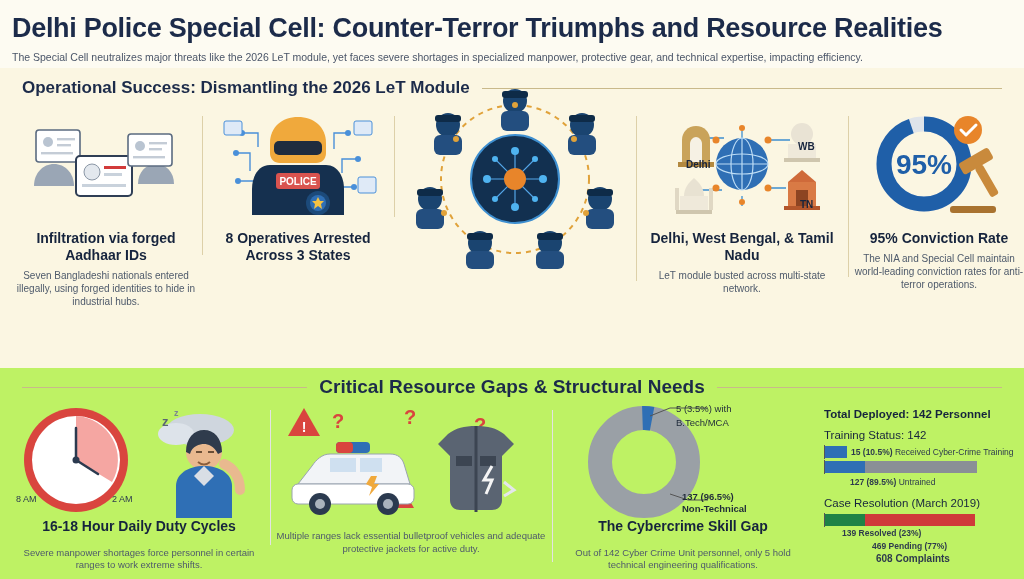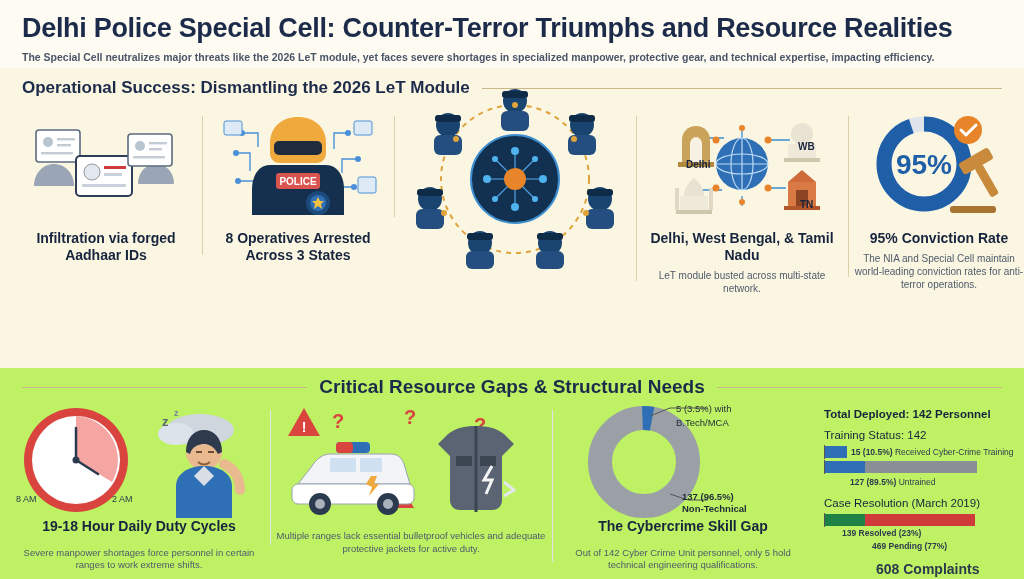--- a/index.html
+++ b/index.html
@@ -6,27 +6,27 @@
   body {
     width: 1024px; height: 579px;
     font-family: "Liberation Sans", sans-serif;
     background: #fdfbf2;
     overflow: hidden;
     position: relative;
   }
   .page { width: 1024px; height: 579px; position: relative; }
 
   
-  .header { padding: 14px 22px 4px 22px; }
+  .header { padding: 14px 22px 4px 12px; }
   .title {
     font-size: 27px; font-weight: bold; color: #1c2b4a;
     letter-spacing: -0.3px; line-height: 1.1;
   }
   .subtitle {
-    font-size: 10.5px; color: #4a5568; margin-top: 7px; line-height: 1.3; font-weight: bold;
+    font-size: 10.5px; color: #4a5568; margin-top: 7px; line-height: 1.3;
   }
 
   
   .section-top {
     background: #fbf6e2;
     height: 300px;
     position: relative;
     padding-top: 6px;
   }
   .sec-head { display: flex; align-items: center; padding: 4px 22px 0 22px; gap: 12px; }
@@ -76,21 +76,21 @@
 
   
   .stats { flex: 1.15; padding: 6px 8px 0 10px; text-align: left; }
   .stats .h { font-size: 11.5px; font-weight: bold; color: #16243d; margin-bottom: 5px; }
   .stats .h2 { font-size: 11.5px; font-weight: normal; color: #16243d; margin: 9px 0 4px; }
   .bar-row { display: flex; align-items: center; height: 13px; margin-bottom: 2px; }
   .bar { height: 12px; }
   .lbl { font-size: 8.5px; color: #2d3a4d; margin-left: 4px; white-space: nowrap; }
   .lbl b { font-weight: bold; }
   .tick { width: 1px; height: 14px; background: #555; }
-  .stat-note { font-size: 14px; color: #2d3a4d; margin-top: 10px; }
+  .stat-note { font-size: 10px; color: #2d3a4d; margin-top: 2px; }
 
   .wm {
     position: absolute; right: 8px; bottom: 4px;
     font-size: 15px; font-weight: bold; color: rgba(120,120,120,0.45);
     letter-spacing: 0.5px;
     text-align: center;
   }
   svg { display: block; }
 </style>
 </head>
@@ -131,20 +131,21 @@
             <rect x="88" y="63" width="18" height="3" fill="#c9d2dc"></rect>
             <rect x="66" y="74" width="44" height="3" fill="#c9d2dc"></rect>
             <rect x="112" y="24" width="44" height="32" rx="3" fill="#fff" stroke="#5b6b80" stroke-width="1.6"></rect>
             <circle cx="124" cy="36" r="5" fill="#b9c4d1"></circle>
             <rect x="133" y="32" width="18" height="2.4" fill="#c4ccd6"></rect>
             <rect x="133" y="38" width="13" height="2.4" fill="#c4ccd6"></rect>
             <rect x="117" y="46" width="32" height="2.4" fill="#c4ccd6"></rect>
           </svg>
         </div>
         <h3>Infiltration via forged Aadhaar IDs</h3>
+        <p>Seven Bangladeshi nationals entered illegally, using forged identities to hide in industrial hubs.</p>
       </div>
 
       <div class="card">
         <div class="art">
           <svg width="180" height="116" viewBox="0 0 180 116">
             <g stroke="#4a90d9" stroke-width="1.4" fill="none">
               <path d="M34 26h16v14M28 46h14v18M30 74h18v12M140 26h-14v16M150 52h-16v14M146 80h-18v10"></path>
             </g>
             <g fill="#4a90d9">
               <circle cx="34" cy="26" r="3"></circle>
@@ -353,21 +354,21 @@
               <path d="M42 44h6M54 44h6" stroke="#6b4f36" stroke-width="2"></path>
               <path d="M44 54q6 5 12 0" stroke="#8a5d3b" stroke-width="2" fill="none"></path>
               <path d="M22 110V78c0-12 12-20 28-20s28 8 28 20v32z" fill="#2f6fb5"></path>
               <path d="M50 58l-10 10 10 10 10-10z" fill="#d9dee5"></path>
               <path d="M70 56c10 4 16 14 16 26" stroke="#e9b98f" stroke-width="10" fill="none" stroke-linecap="round"></path>
               <text x="8" y="18" font-size="13" font-weight="bold" fill="#5a6574" font-family="Liberation Sans, sans-serif">z</text>
               <text x="20" y="8" font-size="9" font-weight="bold" fill="#7b8492" font-family="Liberation Sans, sans-serif">z</text>
             </g>
           </svg>
         </div>
-        <h3>19-18 Hour Daily Duty Cycles</h3>
+        <h3>16-18 Hour Daily Duty Cycles</h3>
         <p>Severe manpower shortages force personnel in certain ranges to work extreme shifts.</p>
       </div>
 
       <div class="card-b">
         <div class="art">
           <svg width="270" height="116" viewBox="0 0 270 116">
 
             <g>
               <path d="M28 6 L44 34 H12 Z" fill="#d9453e"></path>
               <text x="28" y="30" text-anchor="middle" font-size="14" font-weight="bold" fill="#fff" font-family="Liberation Sans, sans-serif">!</text>

